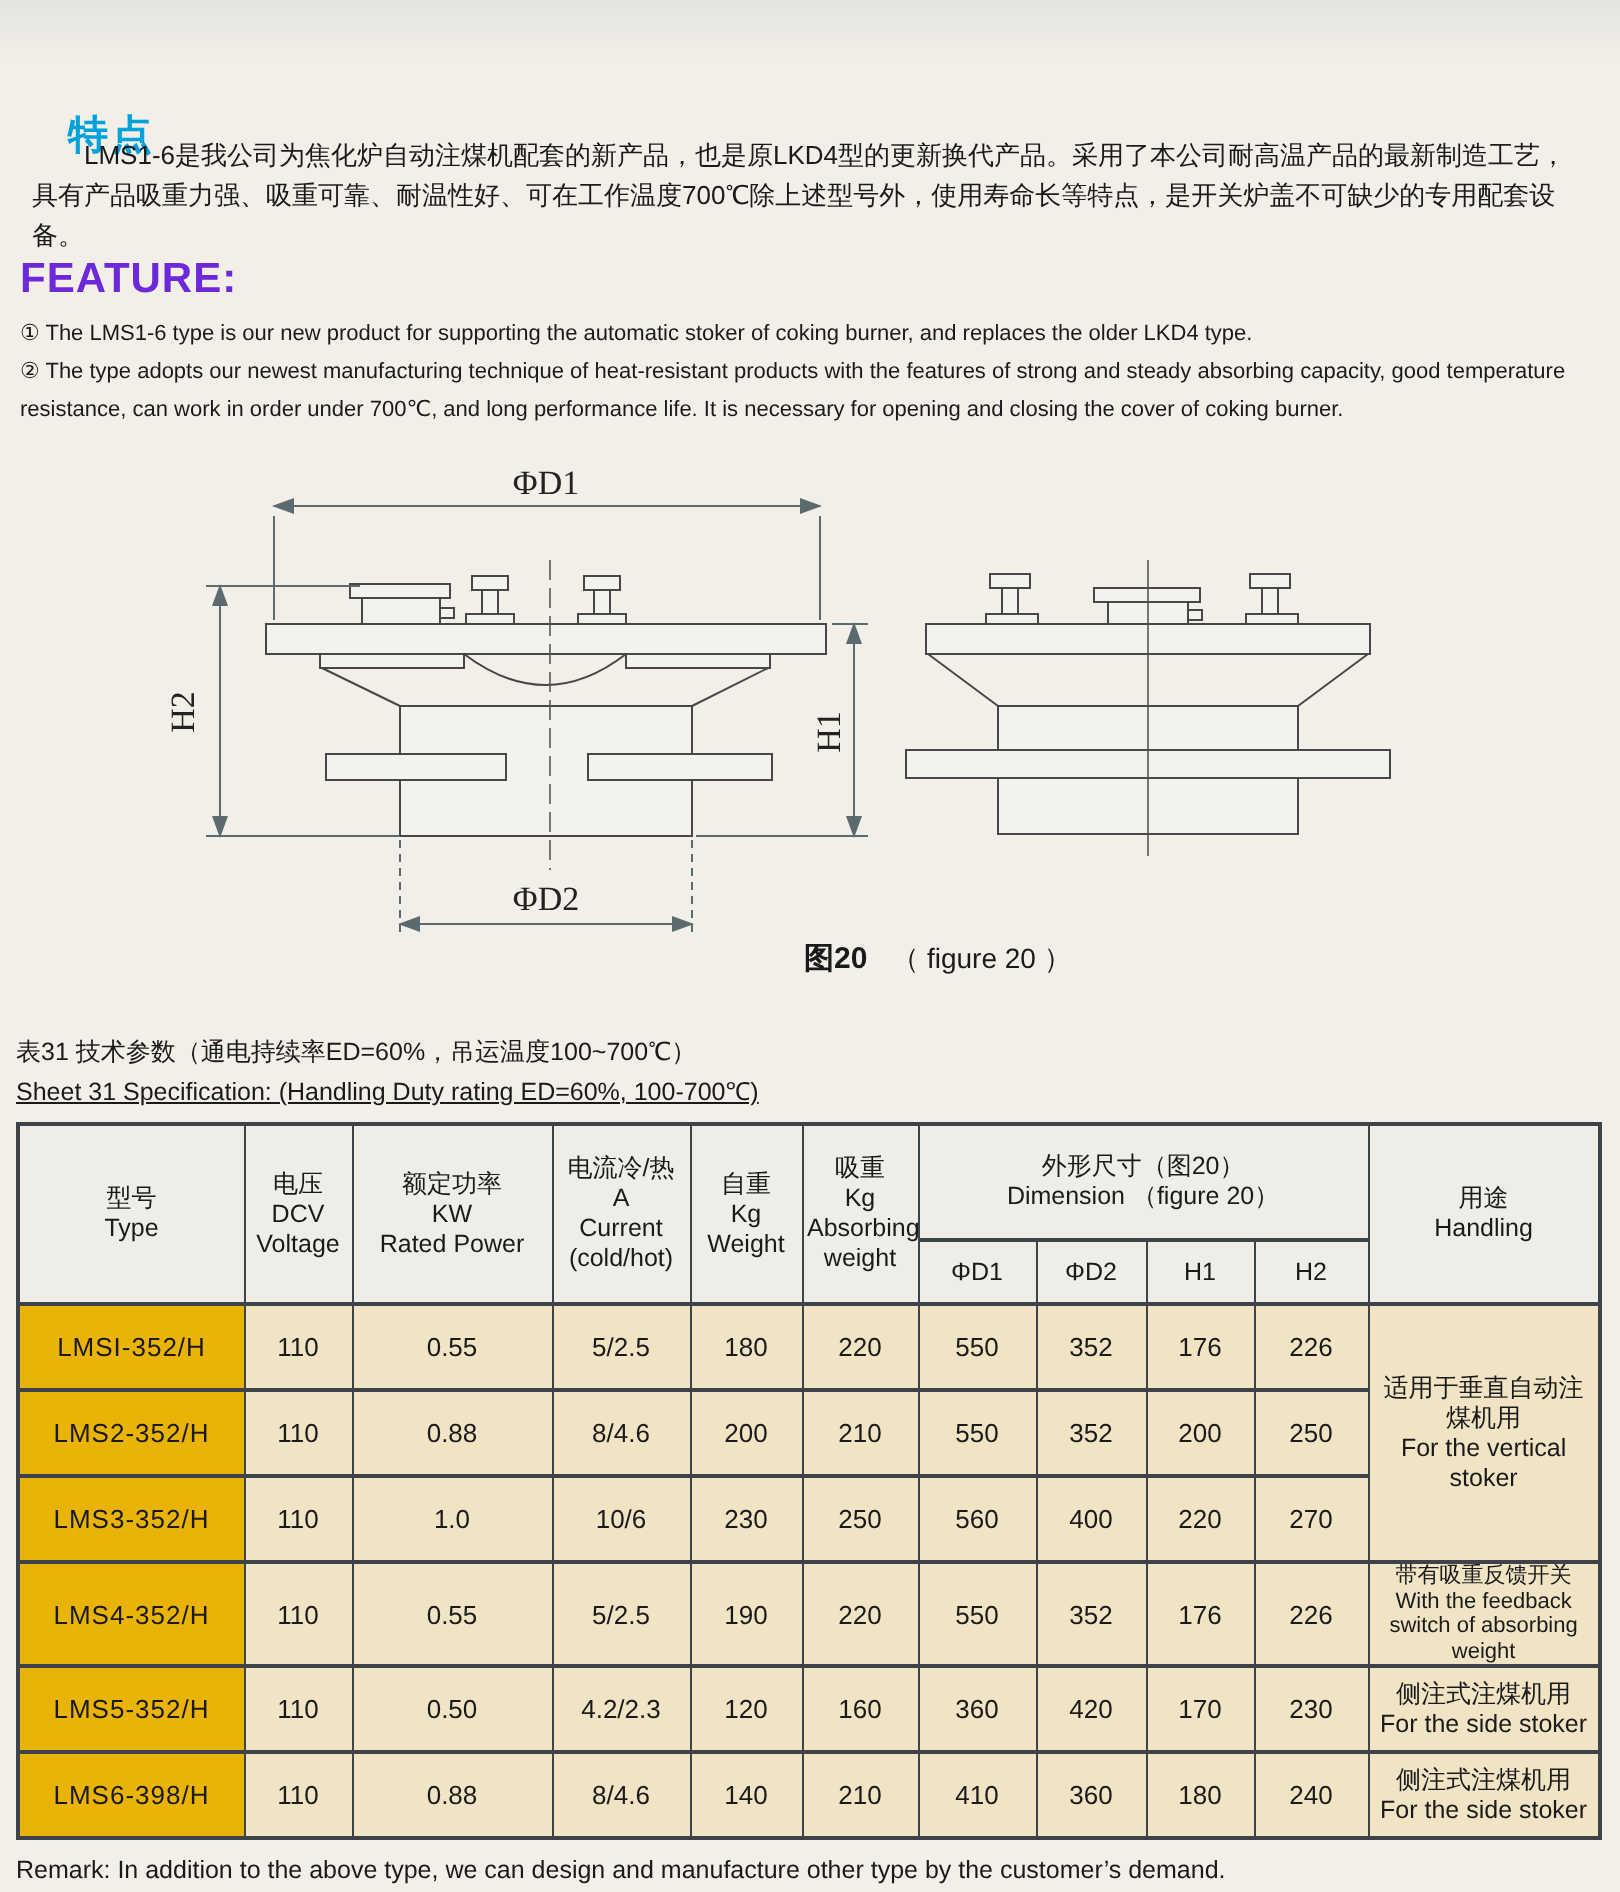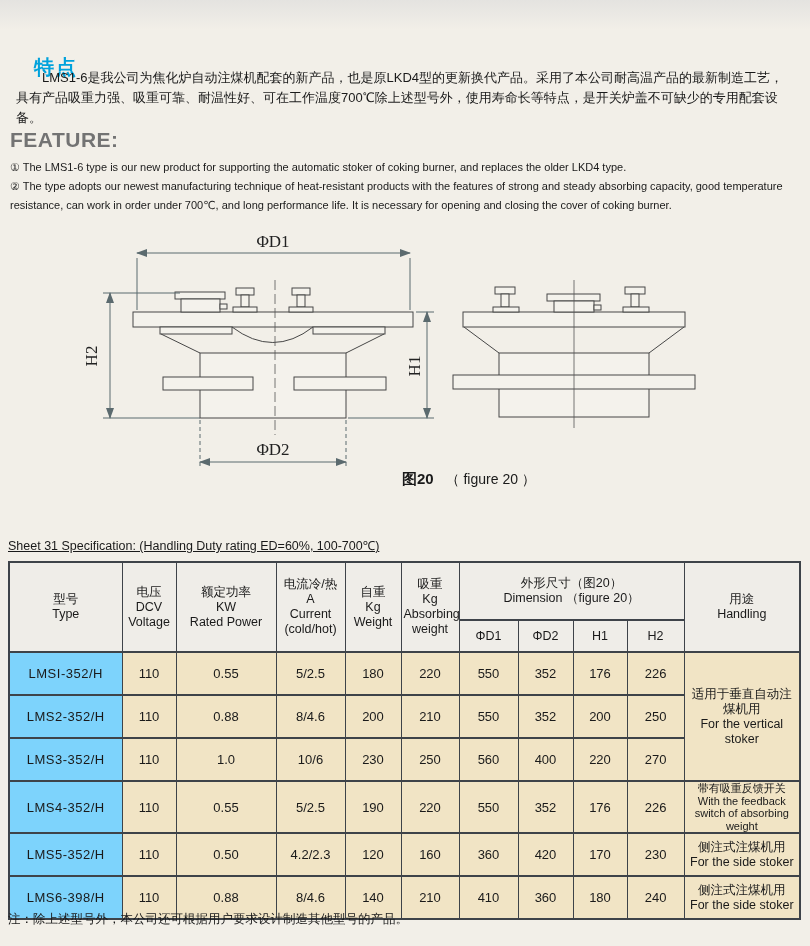--- a/index.html
+++ b/index.html
@@ -16,21 +16,21 @@
   .cn-title{
     position:absolute;left:16px;top:36px;margin:18px;
     font-size:20px;font-weight:bold;color:#00A2DC;letter-spacing:2px;
   }
   .cn-body{
     position:absolute;left:16px;top:68px;width:780px;margin:0;
     font-size:13px;line-height:20px;text-indent:2em;
   }
   .en-title{
     position:absolute;left:10px;top:128px;margin:0;
-    font-size:21px;font-weight:bold;color:#737373;letter-spacing:0.5px;
+    font-size:21px;font-weight:bold;color:#6d28d9;letter-spacing:0.5px;
   }
   .en-item{position:absolute;left:10px;width:795px;margin:0;
     font-size:11px;line-height:18.5px;}
   .en-item-1{top:158px;}
   .en-item-2{top:177px;}
 
   .diagram{position:absolute;left:0;top:228px;}
   .shape{fill:#F4F2EC;stroke:#474747;stroke-width:1;}
   .ln{stroke:#474747;stroke-width:1;fill:none;}
   .dim{stroke:#5b6a6e;stroke-width:1;fill:none;}
@@ -52,21 +52,21 @@
   .spec th,.spec td{
     border:1px solid #3E4349;
     border-top-width:2px;border-bottom-width:2px;
     text-align:center;vertical-align:middle;padding:0 2px;
     overflow:hidden;
   }
   .spec th{background:#EFEDE8;font-weight:normal;font-size:12.5px;line-height:15px;}
   .spec .hrow1 th{height:56px;}
   .spec .hrow2 th{height:30px;}
   .spec td{background:#F1E4C5;font-size:13px;height:41px;}
-  .spec td.type-cell{background:#7dd3fc;letter-spacing:0.5px;}
+  .spec td.type-cell{background:#eab308;letter-spacing:0.5px;}
   .spec td.purpose-cell{font-size:12.5px;line-height:15px;}
   .spec td.purpose-small{font-size:11px;line-height:12.5px;margin-left:42px;}
   .p-cn,.p-en{display:block;}
 
   .note-cn{position:absolute;left:8px;top:911px;font-size:12.5px;}
   .note-en{position:absolute;left:8px;top:928px;font-size:12.5px;}
 </style>
 </head>
 <body>
 
@@ -166,20 +166,21 @@
       </g>
       <line class="cline" x1="574" y1="52" x2="574" y2="200"></line>
     </g>
   </svg>
 
   <div class="fig-caption">
     <span class="cn">图20</span>
     <span class="en">（ figure 20 ）</span>
   </div>
 
+  <div class="tbl-caption-cn">表31 技术参数（通电持续率ED=60%，吊运温度100~700℃）</div>
   <div class="tbl-caption-en">Sheet 31 Specification:  (Handling Duty rating ED=60%, 100-700℃)</div>
 
   <table class="spec">
     <colgroup>
       <col style="width:113px">
         <col style="width:54px">
         <col style="width:100px">
         <col style="width:69px">
       <col style="width:56px">
         <col style="width:58px">
@@ -322,14 +323,14 @@
       <td>180</td>
       <td>240</td>
       <td class="purpose-cell">
         <span class="p-cn">侧注式注煤机用</span>
         <span class="p-en">For the side stoker</span>
       </td>
     </tr>
   </tbody>
     </table>
 
-  <div class="note-cn">注：除上述型号外，本公司还可根据用户要求设计制造其他型号的产品。</div>
+  <div class="note-en">Remark: In addition to the above type, we can design and manufacture other type by the customer’s demand.</div>
 </div>
 
 </body></html>

